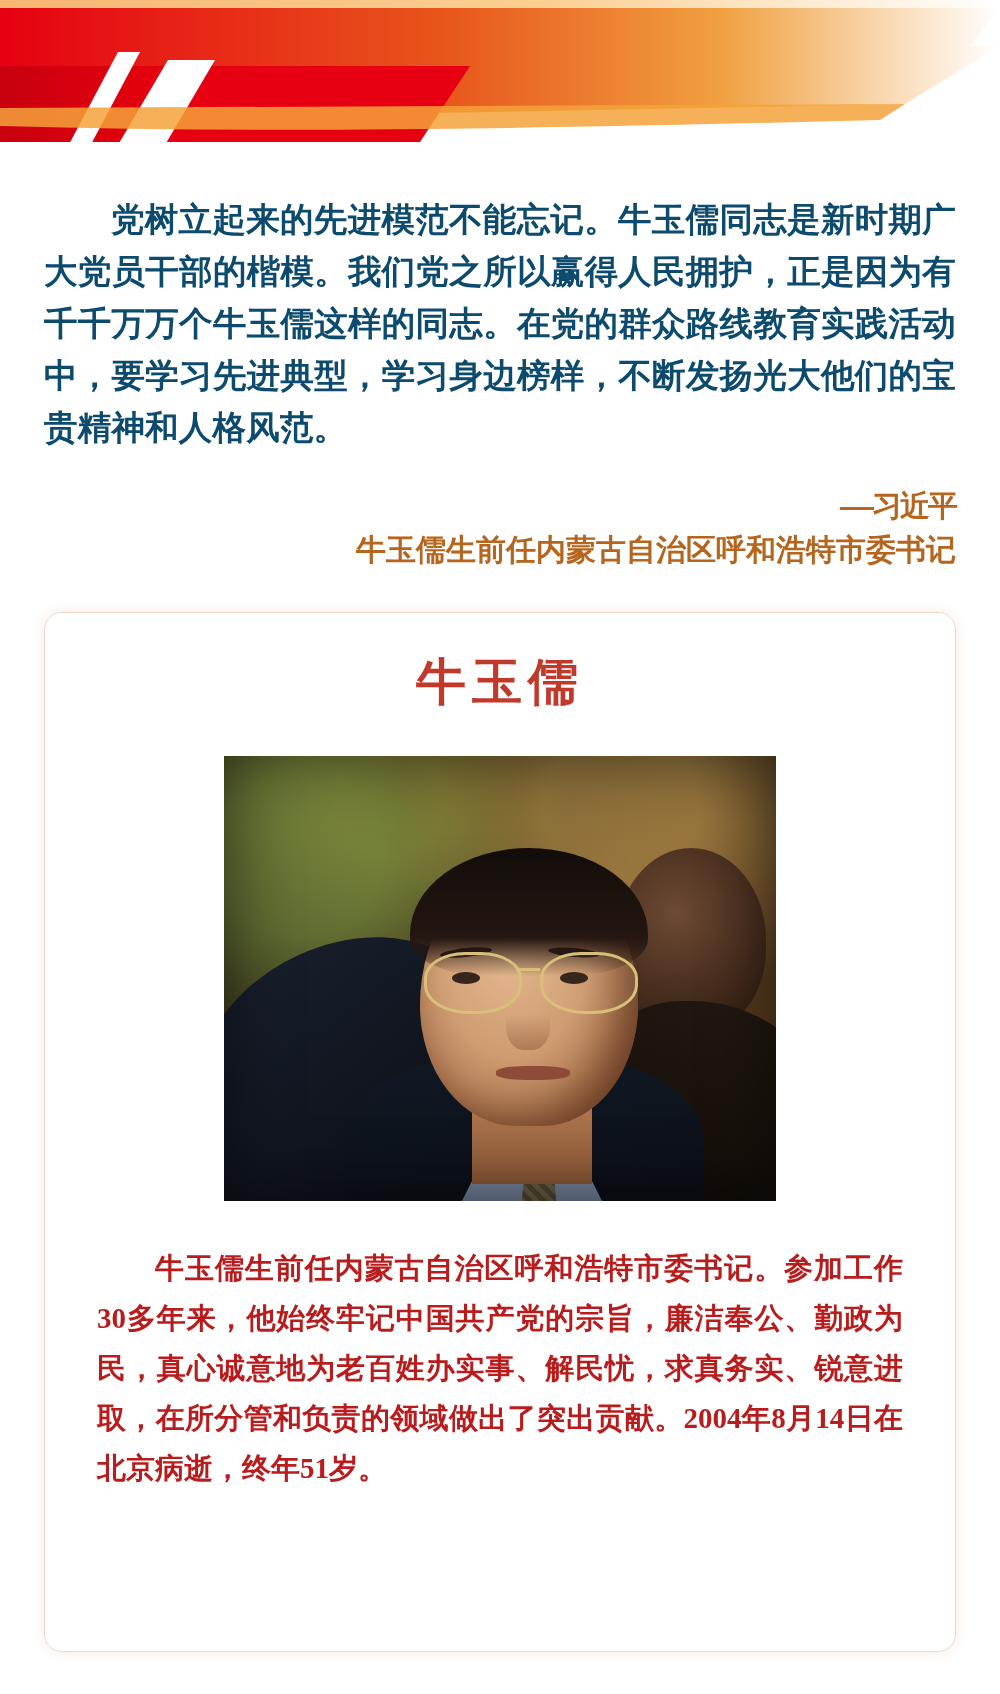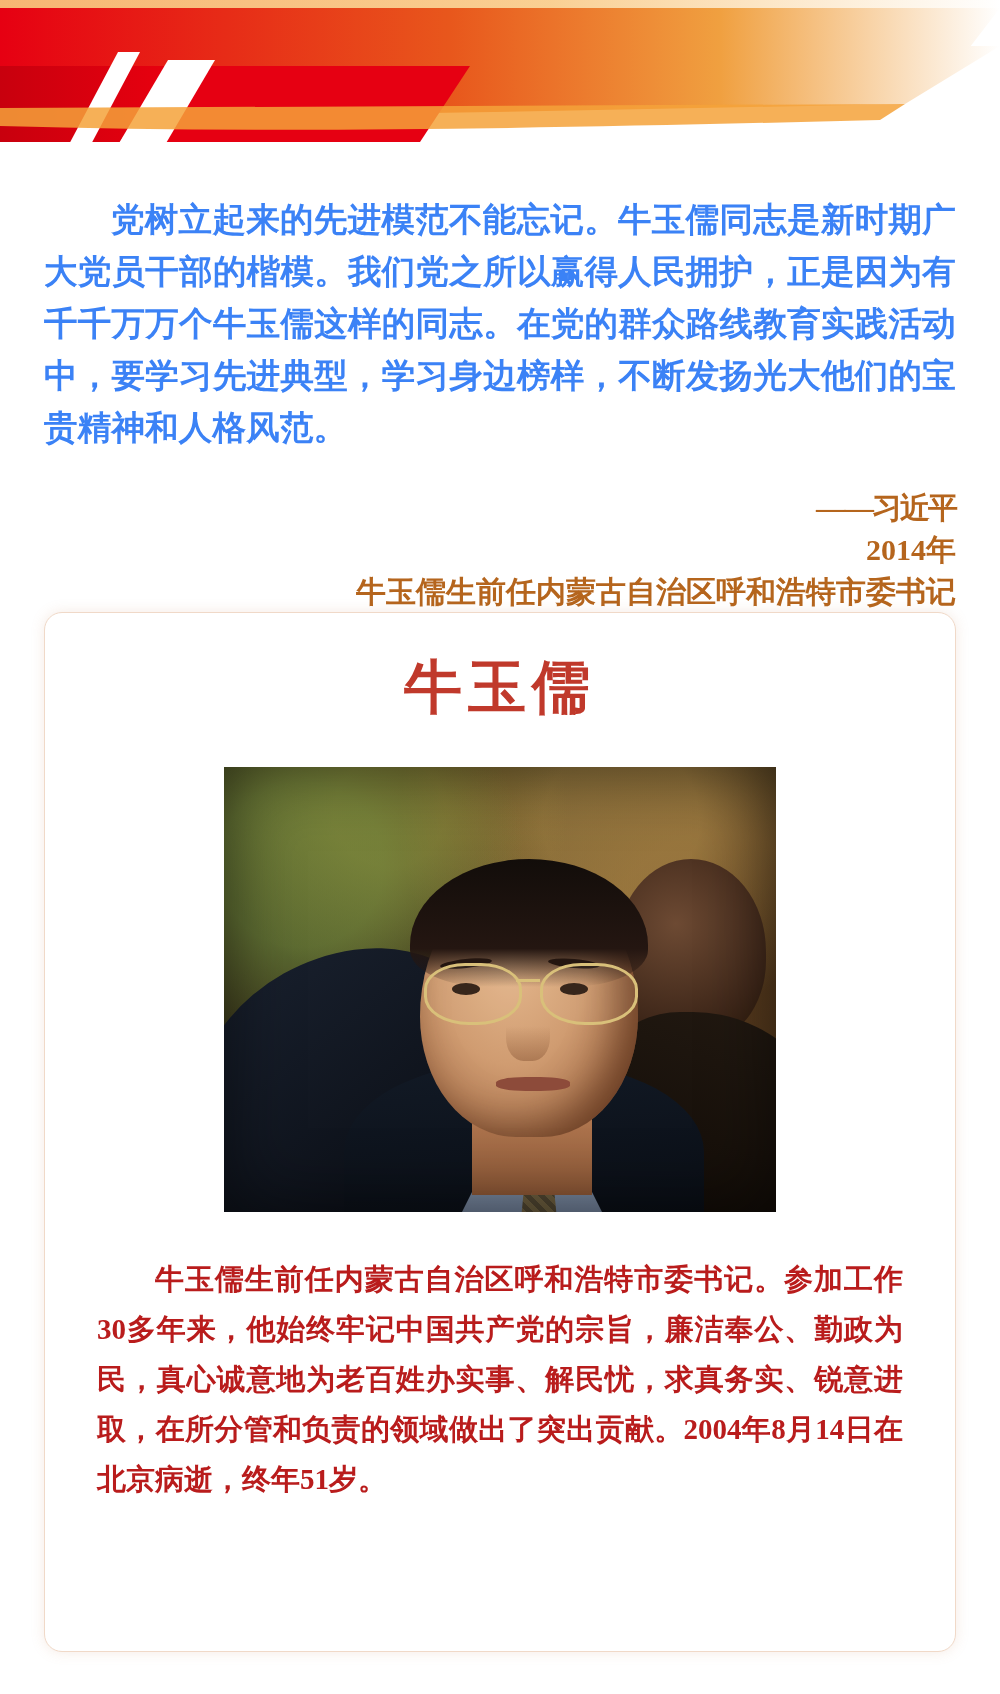--- a/index.html
+++ b/index.html
@@ -30,36 +30,37 @@
     position: absolute;
     top: 160px;
     left: 44px;
     width: 912px;
   }
   .quote-text {
     font-family: "DejaVu Sans", "Liberation Sans", sans-serif;
     font-weight: bold;
     font-size: 33.5px;
     line-height: 52px;
-    color: #3b82f6;
+    color: #0c4a6e;
     text-align: justify;
     text-indent: 67px;
     letter-spacing: 0.2px;
   }
   .attrib {
     margin-top: 22px;
     text-align: right;
     color: #B5651D;
     font-family: "Liberation Serif", "DejaVu Serif", serif;
     font-size: 30px;
     line-height: 42px;
     font-weight: bold;
   }
   .attrib .line-dash {
     letter-spacing: -2px;
+    font-family: Liberation Mono, monospace;
   }
 
   
   .card {
     position: absolute;
     top: 612px;
     left: 44px;
     width: 912px;
     height: 1040px;
     background: #ffffff;
@@ -67,21 +68,21 @@
     border-radius: 18px;
     box-shadow: 0 0 14px rgba(200,140,100,0.18);
     box-sizing: border-box;
   }
   .card-title {
     margin-top: 36px;
     text-align: center;
     color: #C0392B;
     font-family: "DejaVu Sans", "Liberation Sans", sans-serif;
     font-weight: bold;
-    font-size: 58px;
+    font-size: 50px;
     letter-spacing: 6px;
   }
 
   
   .portrait-wrap {
     margin: 40px auto 0 auto;
     width: 552px;
     height: 445px;
     position: relative;
     overflow: hidden;
@@ -275,21 +276,20 @@
     <path d="M118,52 L140,52 L88,150 L66,150 Z" fill="#FFFFFF"></path>
 
     <path d="M0,108 L905,104 L880,120 C560,128 280,134 0,126 Z" fill="#F4A23A" opacity="0.85"></path>
   </svg>
 </div>
 
 <section class="quote-block">
   <p class="quote-text">党树立起来的先进模范不能忘记。牛玉儒同志是新时期广大党员干部的楷模。我们党之所以赢得人民拥护，正是因为有千千万万个牛玉儒这样的同志。在党的群众路线教育实践活动中，要学习先进典型，学习身边榜样，不断发扬光大他们的宝贵精神和人格风范。</p>
   <div class="attrib">
     <div class="line-dash">——习近平</div>
-    <div>2014年</div>
     <div>牛玉儒生前任内蒙古自治区呼和浩特市委书记</div>
   </div>
 </section>
 
 <section class="card">
   <h1 class="card-title">牛玉儒</h1>
 
   <div class="portrait-wrap">
     <div class="portrait">
       <div class="bg-blur"></div>

